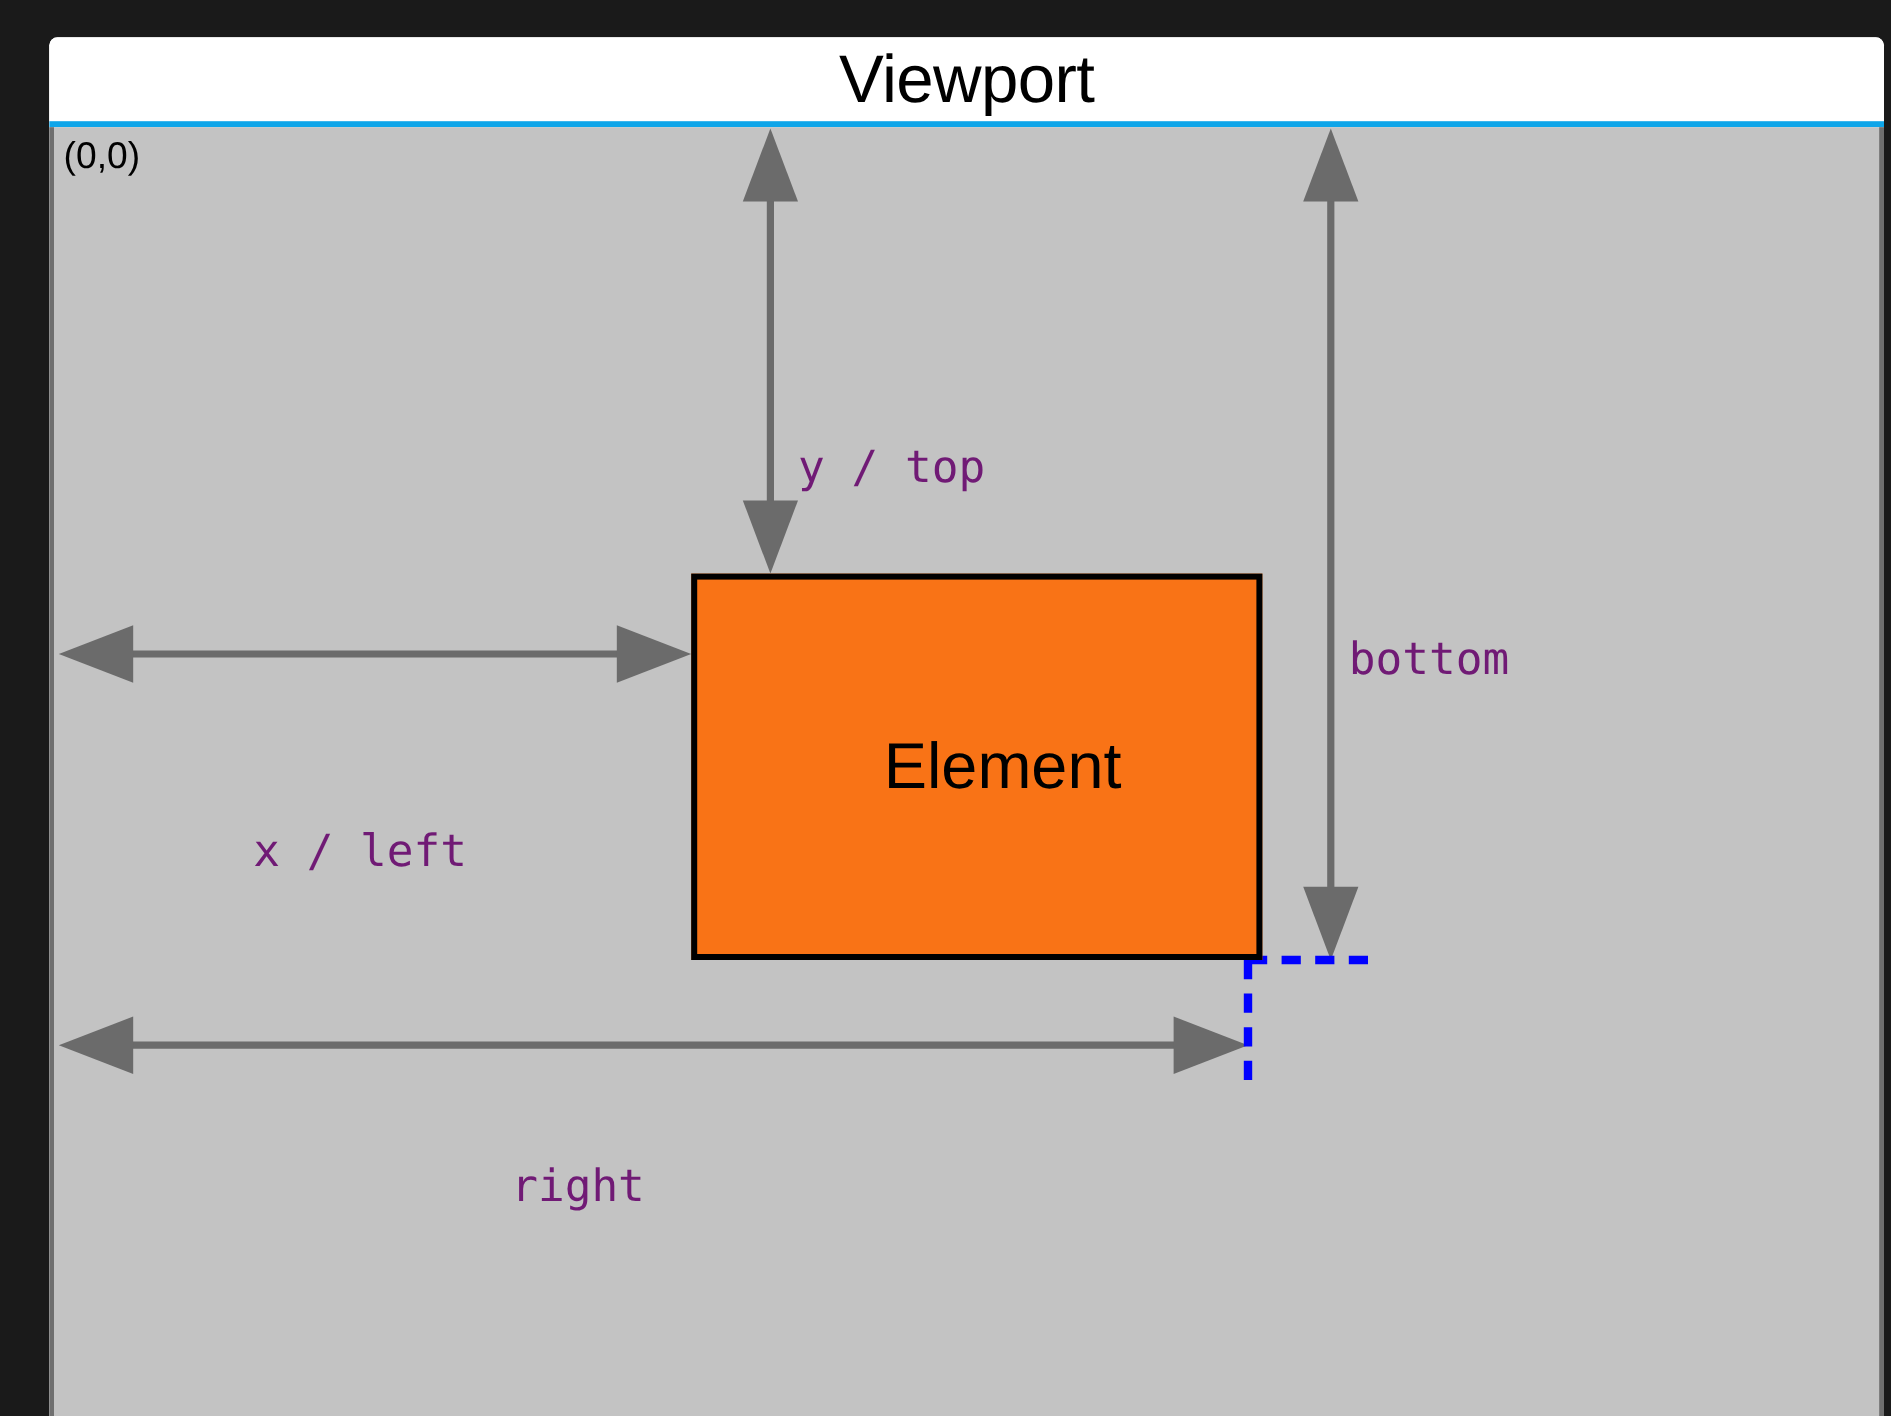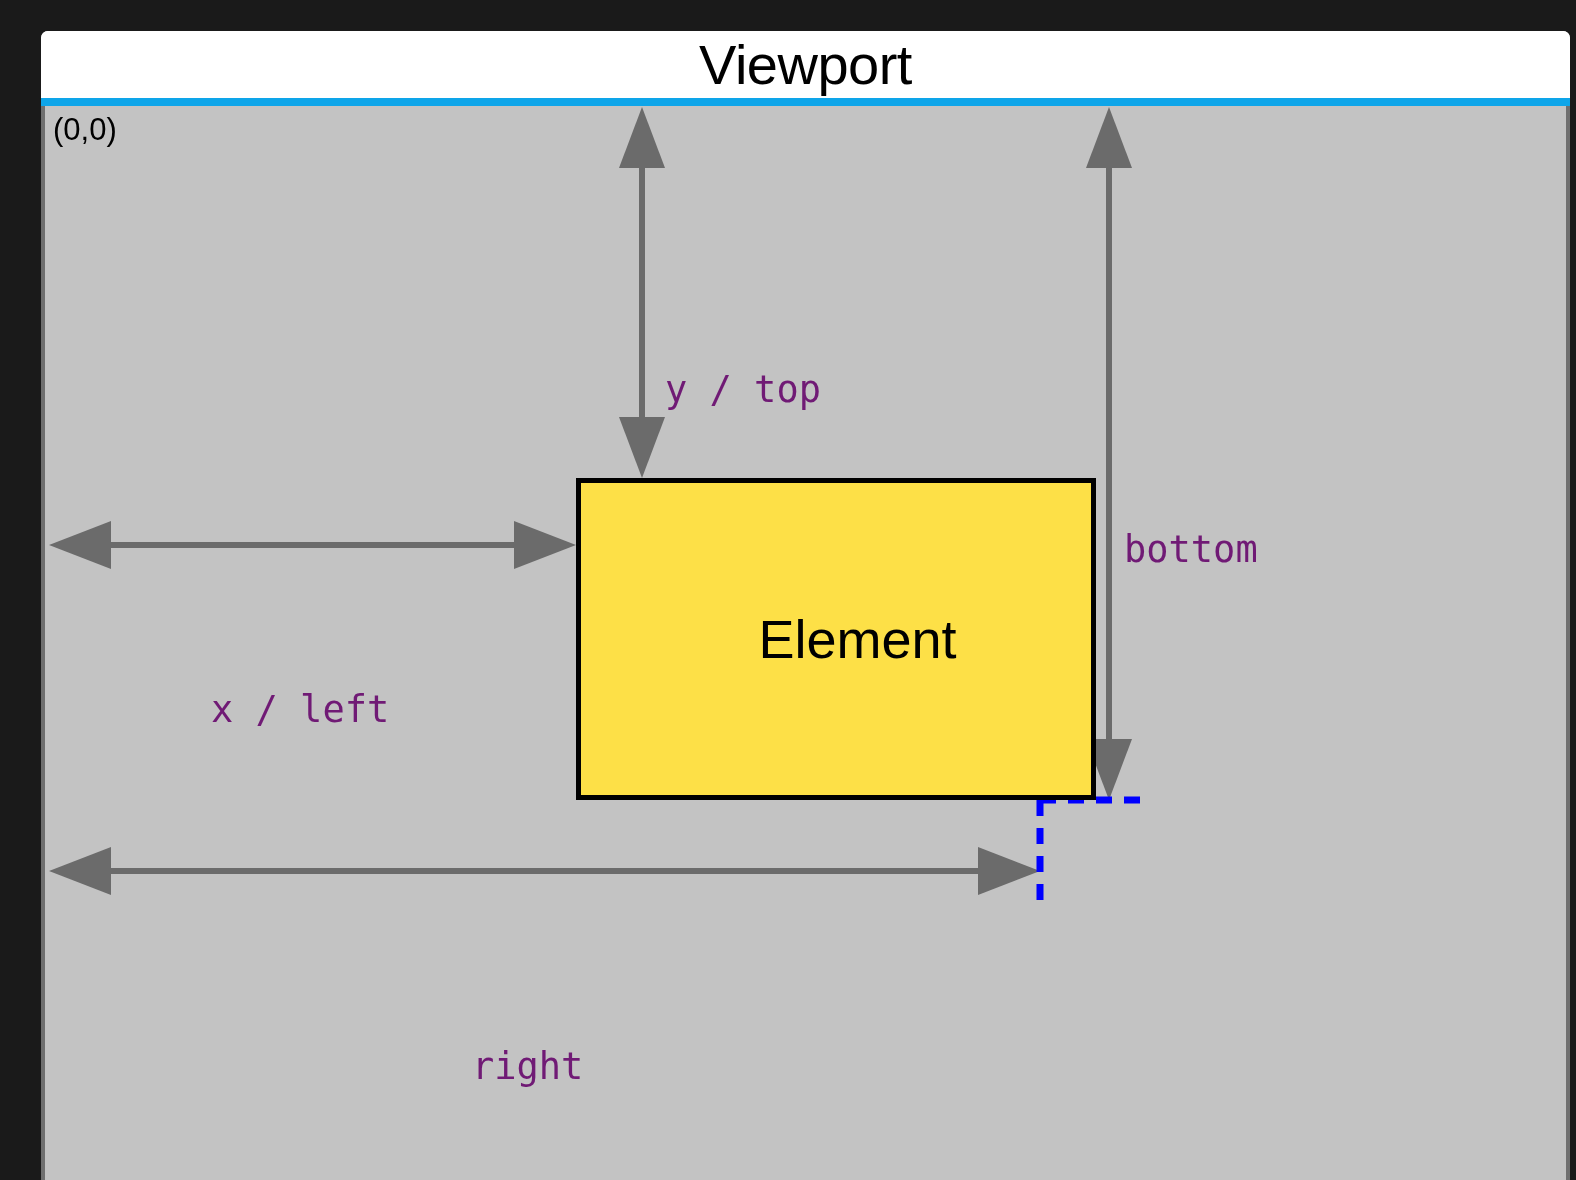--- a/index.html
+++ b/index.html
@@ -34,21 +34,21 @@
     overflow: hidden;
   }
 
   #viewport-header {
     position: absolute;
     left: 0;
     top: 0;
     width: 100%;
     height: 75px;
     background: #ffffff;
-    border-bottom: 8px solid #0ea5e9;
+    border-bottom: 5px solid #0ea5e9;
     box-sizing: border-box;
     display: flex;
     align-items: center;
     justify-content: center;
   }
   #viewport-title {
     font-family: "Liberation Sans", sans-serif;
     font-size: 56px;
     color: #000000;
     line-height: 1;
@@ -75,23 +75,23 @@
     font-size: 31px;
     color: #000000;
     line-height: 1;
   }
 
   
   #element-box {
     position: absolute;
     left: 531px;          
     top: 372px;           
-    width: 520px;
+    width: 476px;
     height: 322px;
-    background: #fde047;
+    background: #f97316;
     border: 5px solid #000000;
     box-sizing: border-box;
     display: flex;
     align-items: center;
     justify-content: center;
     padding-left: 43px;
   }
   #element-label {
     font-family: "Liberation Sans", sans-serif;
     font-size: 54px;
@@ -114,21 +114,21 @@
     position: absolute;
     font-family: "DejaVu Sans Mono", monospace;
     font-size: 37px;
     color: #701a75;
     line-height: 1;
     white-space: pre;
   }
   #label-y-top    { left: 620px; top: 265px; }
   #label-bottom   { left: 1079px; top: 425px; }
   #label-x-left   { left: 166px; top: 585px; text-align: center; }
-  #label-right    { left: 381px; top: 942px; margin-left: 46px; }
+  #label-right    { left: 381px; top: 864px; }
 </style>
 </head>
 <body>
 
 <div id="stage">
 
   <div id="viewport-panel">
 
     <div id="viewport-header">
       <div id="viewport-title">Viewport</div>

